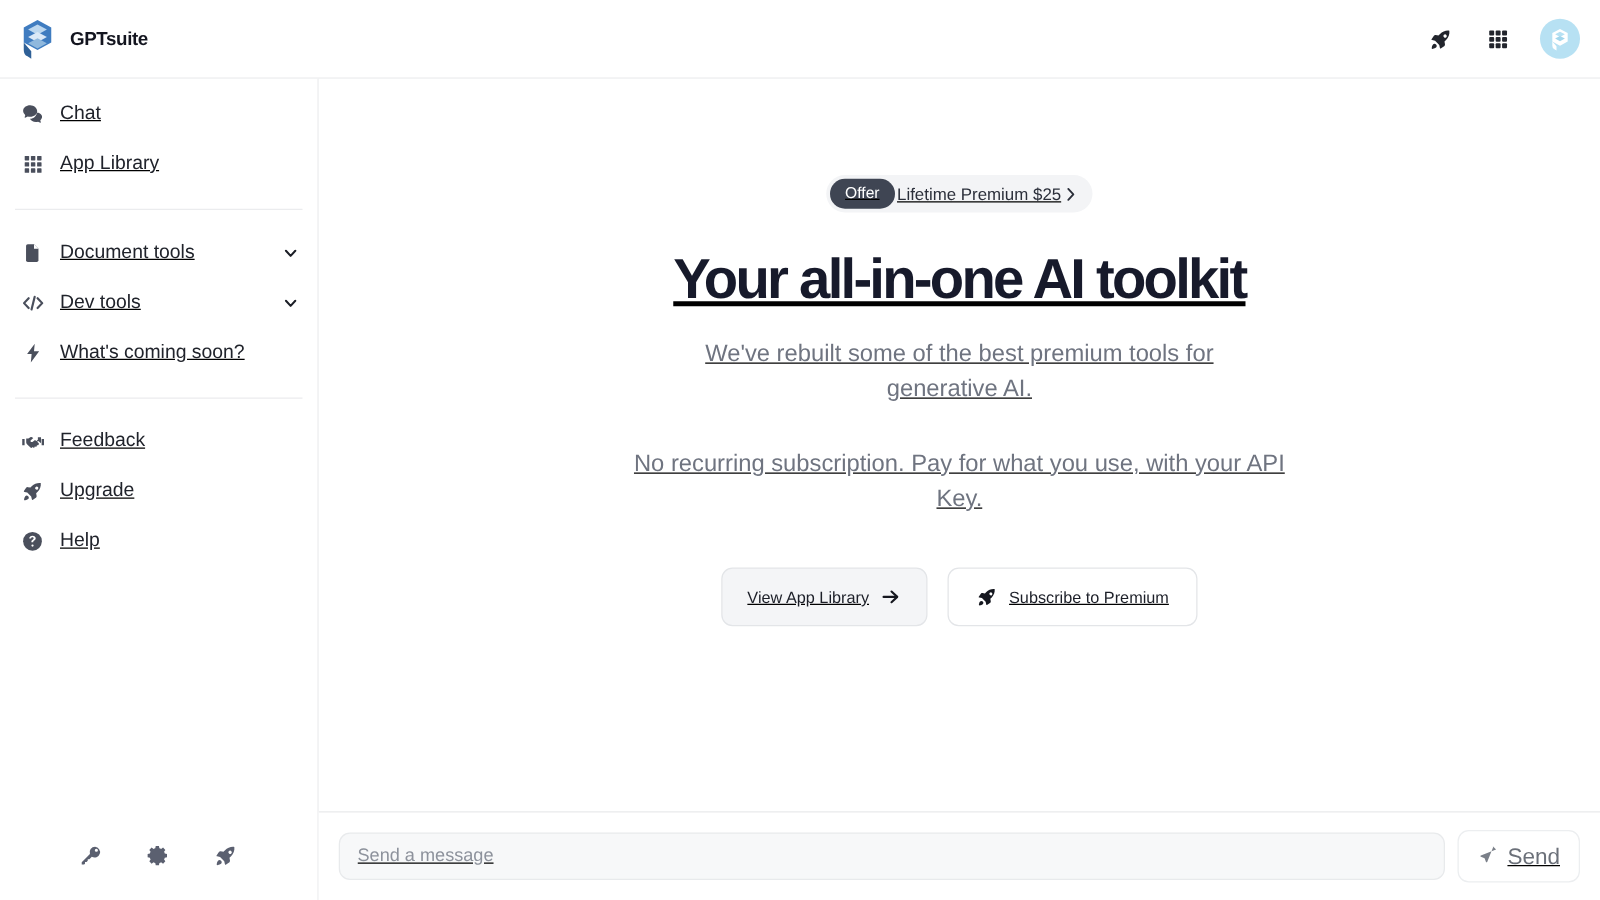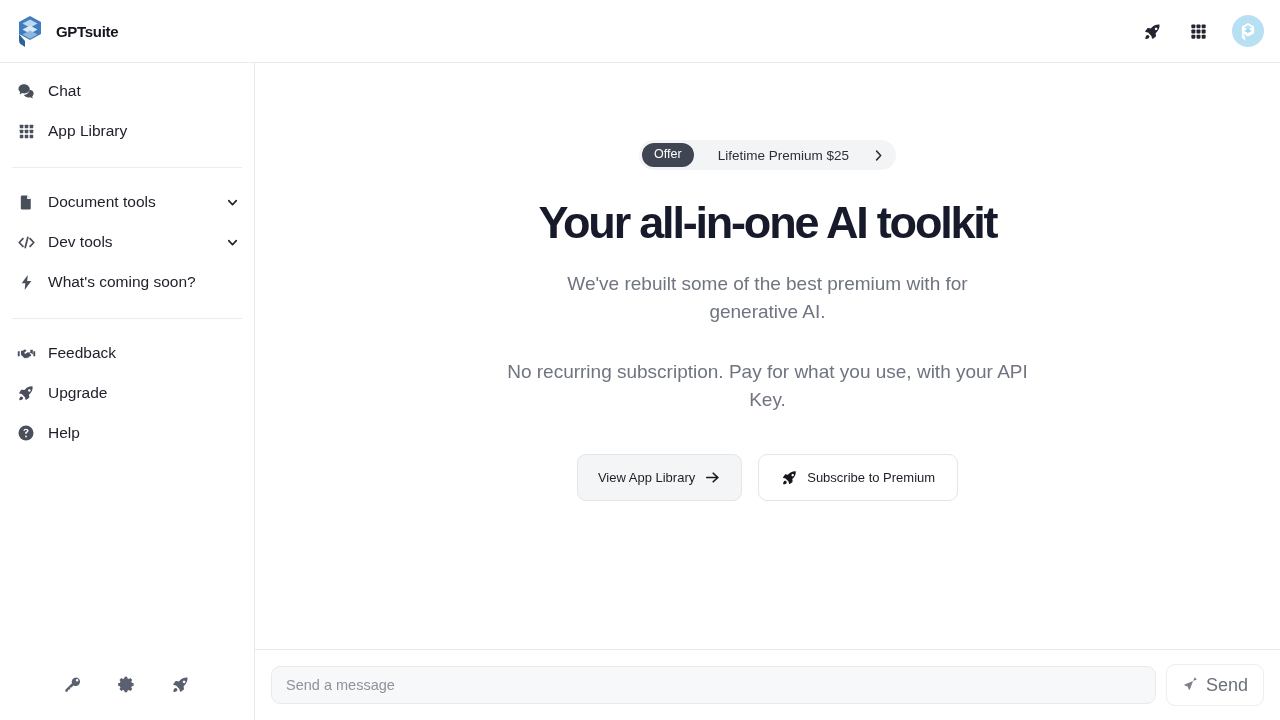--- a/index.html
+++ b/index.html
@@ -32,21 +32,21 @@
     color: #22252d; cursor: pointer;
   }
   .avatar {
     width: 32px; height: 32px; border-radius: 50%;
     background: #b7e1f3;
     display: flex; align-items: center; justify-content: center;
     cursor: pointer;
   }
 
   
-  .body { flex: 1 1 auto; display: flex; min-height: 0; }
+  .body { flex: 1 1 auto; display: flex; min-height: 0; text-decoration: underline; }
 
   
   .sidebar {
     width: 255px; min-width: 255px;
     border-right: 1px solid #e9eaec;
     background: #fff;
     display: flex; flex-direction: column;
     padding-top: 8px;
     position: relative;
   }
@@ -89,21 +89,21 @@
     display: flex; flex-direction: column; align-items: center;
     padding-top: 77px;
     min-height: 0;
   }
   .offer-pill {
     display: inline-flex; align-items: center;
     background: #f3f4f6;
     border-radius: 999px;
     height: 30px;
     padding: 0 10px 0 3px;
-    gap: 24px;
+    gap: 2px;
     cursor: pointer;
   }
   .offer-badge {
     background: #3f4553; color: #ffffff;
     border-radius: 999px;
     font-size: 12.5px;
     padding: 5px 12px 6px 12px;
     line-height: 1;
   }
   .offer-text { font-size: 13.5px; color: #2b2f3a; }
@@ -375,21 +375,21 @@
           <span class="offer-text">Lifetime Premium $25</span>
           <span class="offer-chev">
             <svg viewBox="0 0 24 24" width="15" height="15" fill="none" stroke="currentColor" stroke-width="2.4" stroke-linecap="round" stroke-linejoin="round">
               <polyline points="9 5 15.5 12 9 19"></polyline>
             </svg>
           </span>
         </div>
 
         <h1 class="hero-title">Your all-in-one AI toolkit</h1>
 
-        <p class="hero-sub">We've rebuilt some of the best premium with for generative AI.</p>
+        <p class="hero-sub">We've rebuilt some of the best premium tools for generative AI.</p>
         <p class="hero-sub second">No recurring subscription. Pay for what you use, with your API Key.</p>
 
         <div class="cta-row">
           <div class="btn secondary">
             <span>View App Library</span>
             <span class="bico">
               <svg viewBox="0 0 24 24" width="17" height="17" fill="none" stroke="currentColor" stroke-width="2.4" stroke-linecap="round" stroke-linejoin="round">
                 <line x1="4" y1="12" x2="19" y2="12"></line>
                 <polyline points="13 6 19.5 12 13 18"></polyline>
               </svg>

